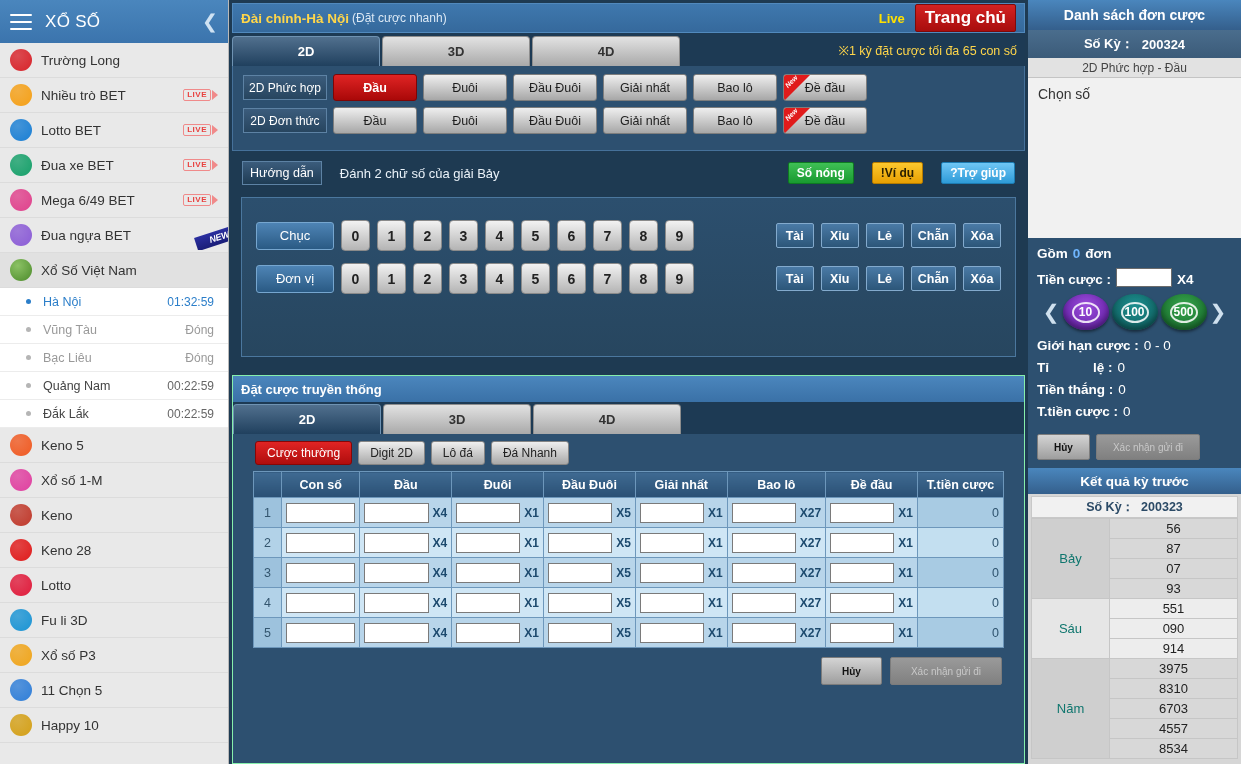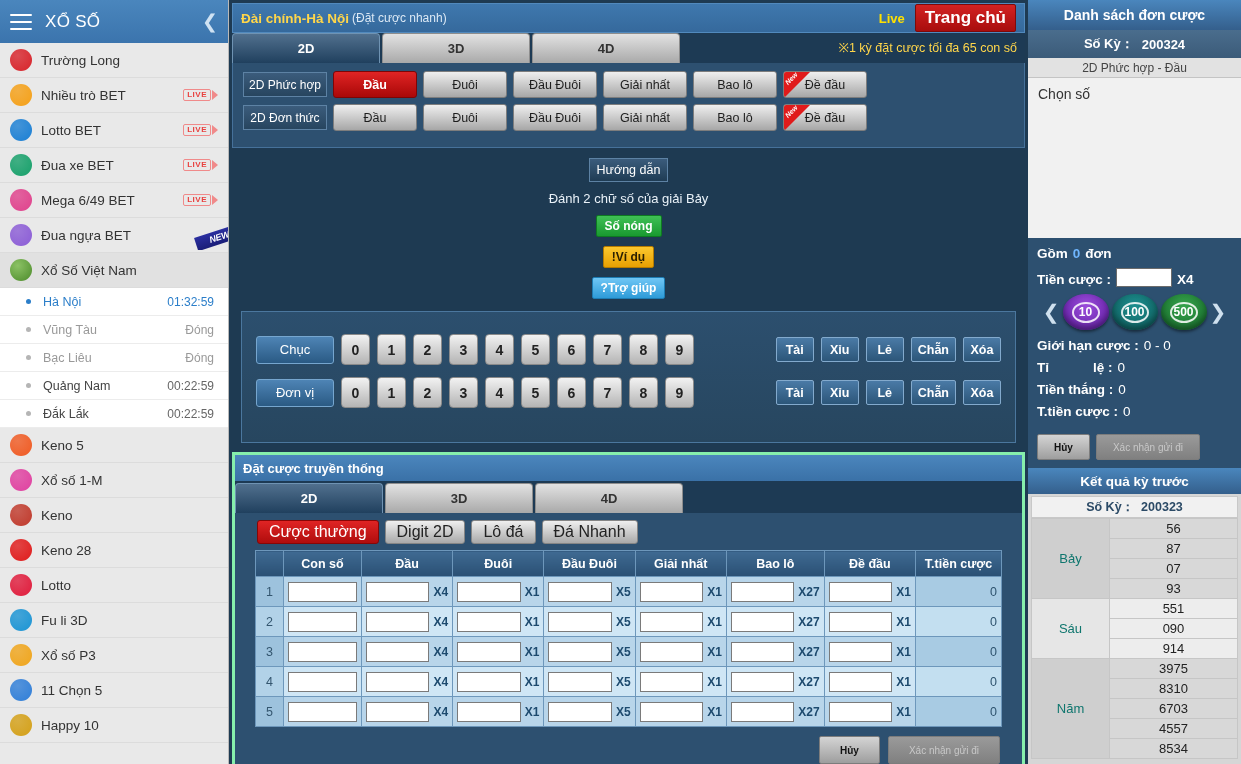--- a/index.html
+++ b/index.html
@@ -73,21 +73,21 @@
             display:flex; align-items:center; justify-content:center; border:1px solid #5d82a4; flex:none; }
   .gbtn { width:84px; height:27px; display:flex; align-items:center; justify-content:center;
           background:linear-gradient(#efefef,#a7a7a7); border:1px solid #7d7d7d; border-radius:3px;
           font-size:12.5px; color:#1d1d1d; cursor:pointer; position:relative; overflow:hidden; }
   .gbtn.red { background:linear-gradient(#e02424,#a90808); color:#fff; border-color:#7e0505; font-weight:bold; }
   .gbtn .newcorner { position:absolute; left:0; top:0; width:0;height:0;
         border-top:26px solid #e01b1b; border-right:26px solid transparent; }
   .gbtn .newtxt { position:absolute; left:0px; top:3px; transform:rotate(-45deg); color:#fff;
         font-size:7px; font-style:italic; font-weight:bold; }
 
-  .guide { display:flex; align-items:center; padding:10px 10px 12px 10px; gap:9px;flex-direction:column; }
+  .guide { display:flex; align-items:center; padding:10px 10px 12px 10px; gap:18px; }
   .guide-lbl { background:linear-gradient(#3b5c7c,#1f3c54); color:#fff; font-size:12.5px;
                padding:4px 7px; border:1px solid #5d82a4; }
   .guide-txt { color:#eaf2f9; font-size:13px; flex:1; }
   .pill { font-size:12px; color:#fff; padding:3px 8px; border-radius:2px; cursor:pointer; font-weight:bold; }
   .pill.green { background:linear-gradient(#3fc055,#199a30); border:1px solid #0e7a22; }
   .pill.amber { background:linear-gradient(#fcc82e,#e8a002); border:1px solid #b57b00; color:#2b2000; }
   .pill.blue  { background:linear-gradient(#6fc6f5,#2e9bd8); border:1px solid #1d7cb3; }
 
   .numpanel { margin:0 9px 8px 9px; background:linear-gradient(#2c4f6e,#27465f);
               border:1px solid #4b779e; padding:22px 14px; height:160px; }
@@ -97,28 +97,28 @@
           cursor:pointer; flex:none; }
   .nbtn { width:29px; height:31px; background:linear-gradient(#f2f2f2,#b4b4b4); border:1px solid #8a8a8a;
           border-radius:4px; font-size:14px; font-weight:bold; color:#222; display:flex;
           align-items:center; justify-content:center; cursor:pointer; }
   .nspacer { flex:1; }
   .obtn { min-width:38px; height:25px; padding:0 6px; background:linear-gradient(#4a7aa6,#2c5679);
           border:1px solid #83aacd; border-radius:2px; color:#fff; font-size:12.5px; font-weight:bold;
           display:flex; align-items:center; justify-content:center; cursor:pointer; }
 
   
-  .trad { margin-top:1px; border:3px solid #86efac; background:#2d5070; flex:1; display:flex; flex-direction:column; }
+  .trad { margin-top:10px; border:1px solid #86efac; background:#2d5070; flex:1; display:flex; flex-direction:column; }
   .trad-head { height:26px; background:linear-gradient(#4b86bd,#3a71a7); color:#fff; font-weight:bold;
                font-size:13px; display:flex; align-items:center; padding:0 8px; }
   .trad-tabs { height:32px; display:flex; align-items:flex-end; background:#1d3a54; }
   .mini-tabs { display:flex; gap:6px; padding:7px 0 6px 22px; }
   .mini { height:24px; padding:0 11px; display:flex; align-items:center; justify-content:center;
           background:linear-gradient(#efefef,#a9a9a9); border:1px solid #858585; border-radius:3px;
-          font-size:16px; color:#222; cursor:pointer; }
+          font-size:12px; color:#222; cursor:pointer; }
   .mini.red { background:linear-gradient(#e02424,#b00d0d); color:#fff; border-color:#870606; }
 
   table.bet { border-collapse:collapse; margin:0 20px; width:calc(100% - 40px); }
   table.bet th { background:linear-gradient(#3f6a92,#2a5074); color:#fff; font-size:12.5px; font-weight:bold;
                  height:26px; border:1px solid #6d97bb; }
   table.bet td { border:1px solid #6d97bb; height:30px; background:#b8d5ea; padding:0 4px; }
   table.bet td.idx { width:28px; text-align:center; background:#9dc2dd; color:#34566f; font-size:12.5px; }
   table.bet tr.alt td { background:#cfe6f5; }
   table.bet tr.alt td.idx { background:#b2d2e8; }
   .cellwrap { display:flex; align-items:center; justify-content:space-between; gap:4px; }

